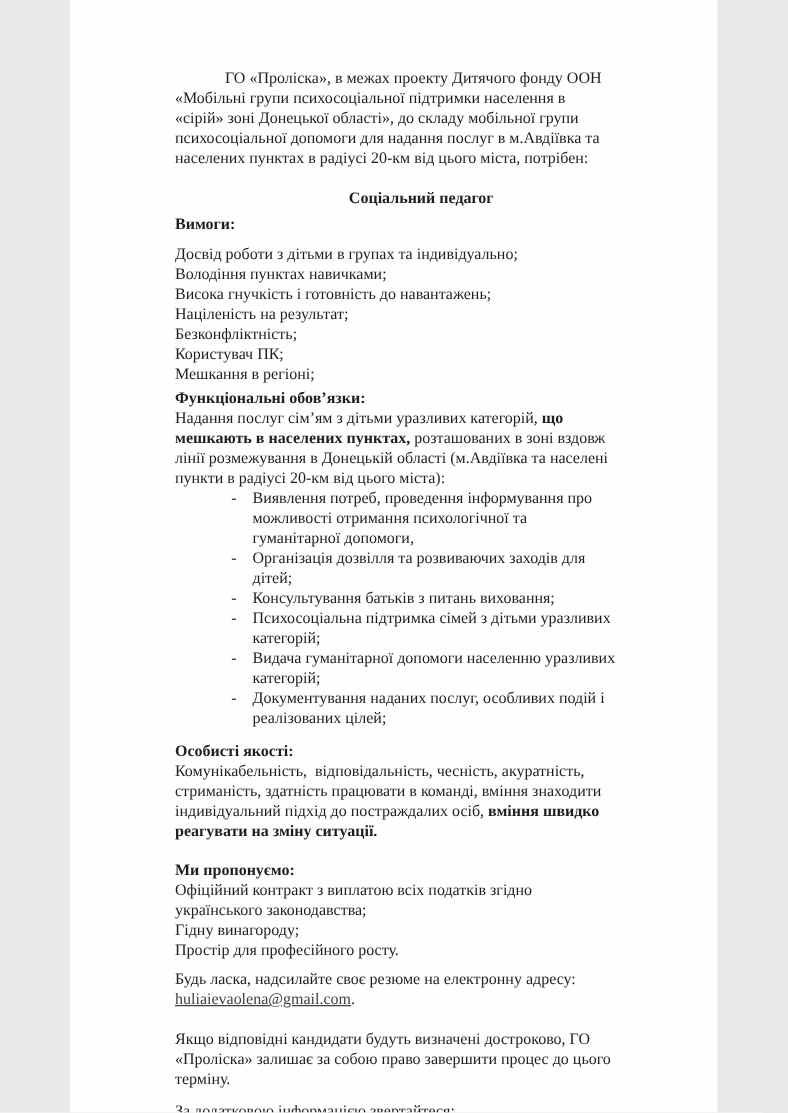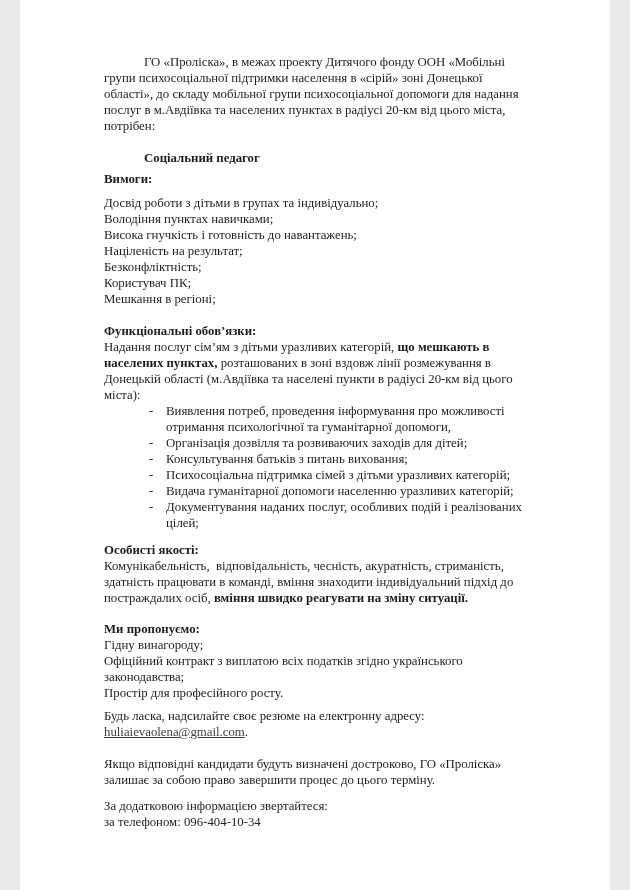--- a/index.html
+++ b/index.html
@@ -1,31 +1,31 @@
 <!DOCTYPE html>
 <html><head>
 <meta charset="utf-8">
 <style>
   * { margin:0; padding:0; box-sizing:border-box; }
   html,body { background:#e9e9e9; }
   .page {
-    width:590px; height:890px; margin:0 auto;
+    width:518px; height:890px; margin:0 auto;
     background:#fefefe;
     color:#1e1e1e;
     font-family:"Liberation Serif", serif;
     font-size:12.8px; line-height:16px;
     padding:54px 80px 0 84px;
     overflow:hidden;
   }
   .b { font-weight:bold; }
   p, .line { margin:0; }
   .intro { text-indent:40px; margin-bottom:16px; }
-  .title { padding-left:40px; margin-bottom:5px; }
+  .title { padding-left:40px; margin-bottom:5px;text-align:center; }
   .h-req { margin-bottom:8px; }
-  .req-list { margin-bottom:16px;font-family:Liberation Serif, serif; }
+  .req-list { margin-bottom:3px;font-family:Liberation Serif, serif; }
   .bullets { margin-bottom:11px; }
   .brow { display:flex; padding-left:45px; }
   .dash { flex:0 0 17px; }
   .btxt { flex:1 1 auto; }
   .qualities { margin-bottom:15px; }
   .offer-list { margin-bottom:7px; }
   .apply { margin-bottom:10px; }
   a.email { color:#404040; text-decoration:underline; cursor:pointer; }
 </style>
 </head>
@@ -80,22 +80,22 @@
       </div>
   </div>
 
   <p class="b">Особисті якості:</p>
 
   <p class="qualities"><span>Комунікабельність,&nbsp; відповідальність, чесність, акуратність, стриманість, здатність працювати в команді, вміння знаходити індивідуальний підхід до постраждалих осіб, </span><span class="b">вміння швидко реагувати на зміну ситуації.</span></p>
 
   <p class="b">Ми пропонуємо:</p>
 
   <div class="offer-list">
+    <div class="line">Офіційний контракт з виплатою всіх податків згідно українського законодавства;</div>
     <div class="line">Гідну винагороду;</div>
-    <div class="line">Офіційний контракт з виплатою всіх податків згідно українського законодавства;</div>
     <div class="line">Простір для професійного росту.</div>
   </div>
 
   <p class="apply"><span>Будь ласка, надсилайте своє резюме на електронну адресу: </span><a class="email">huliaievaolena@gmail.com</a><span>.</span><br>
   <br>
   <span>Якщо відповідні кандидати будуть визначені достроково, ГО «Проліска» залишає за собою право завершити процес до цього терміну.</span></p>
 
   <div>
     <div class="line">За додатковою інформацією звертайтеся:</div>
     <div class="line">за телефоном: 096-404-10-34</div>

